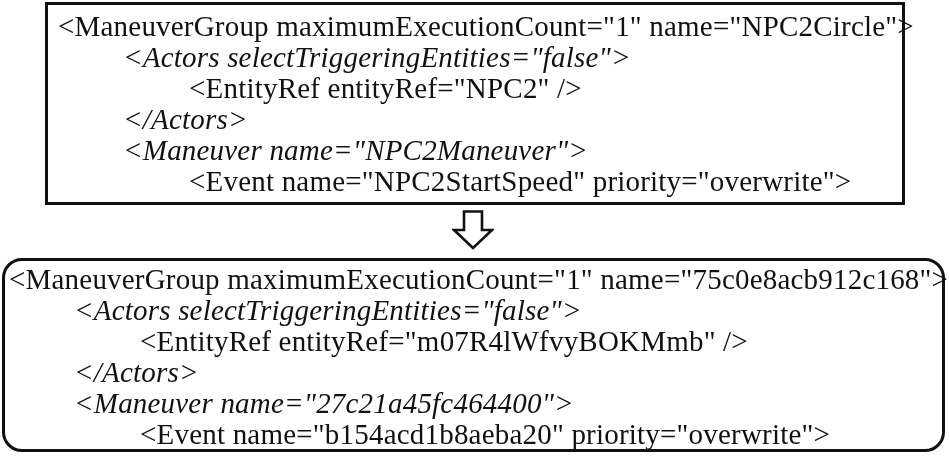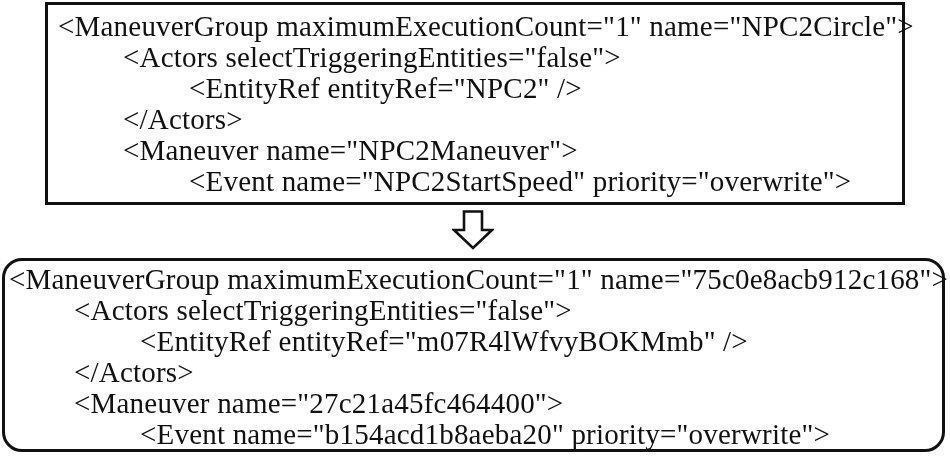--- a/index.html
+++ b/index.html
@@ -36,21 +36,21 @@
     width: 943px;
     height: 194px;
     border-radius: 20px;
     padding: 3px 0 0 4px;
   }
   .code-line {
     font-size: 29px;
     line-height: 31px;
     letter-spacing: 0.2px;
   }
-  .lvl1 { padding-left: 65px; }
+  .lvl1 { padding-left: 65px; font-style: italic; }
   .lvl2 { padding-left: 131px; }
   .arrow-wrap {
     position: absolute;
     left: 452px;
     top: 210px;
     width: 42px;
     height: 40px;
   }
   .arrow-wrap svg { display: block; }
 </style>

